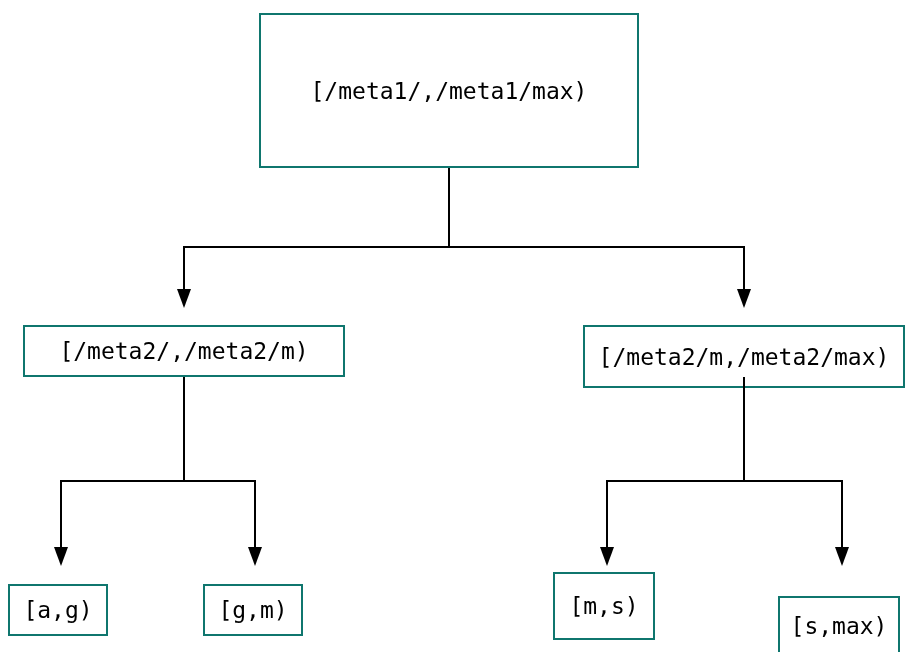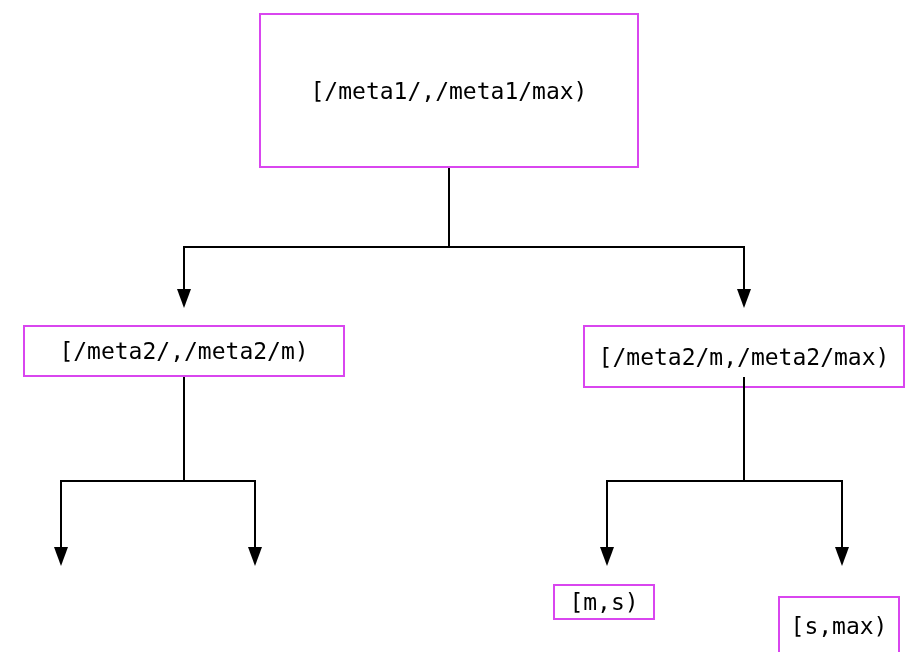--- a/index.html
+++ b/index.html
@@ -10,21 +10,21 @@
   #canvas {
     position: relative;
     width: 912px;
     height: 652px;
     background: #ffffff;
     overflow: hidden;
   }
   .node {
     position: absolute;
     box-sizing: border-box;
-    border: 2px solid #d946ef;
+    border: 2px solid #0f766e;
     background: #ffffff;
     color: #000000;
     font-family: "DejaVu Sans Mono", monospace;
     font-size: 23px;
     display: flex;
     align-items: center;
     justify-content: center;
     white-space: nowrap;
   }
   .line {
@@ -39,21 +39,21 @@
     border-right: 7px solid transparent;
     border-top: 19px solid #000000;
   }
 
   
   .n-root    { left: 259px; top: 13px;  width: 380px; height: 155px; }
   .n-l2left  { left: 23px;  top: 325px; width: 322px; height: 52px; text-align: right; }
   .n-l2right { left: 583px; top: 325px; width: 322px; height: 63px; }
   .n-ag      { left: 8px;   top: 584px; width: 100px; height: 52px; }
   .n-gm      { left: 203px; top: 584px; width: 100px; height: 52px; }
-  .n-ms      { left: 553px; top: 584px; width: 102px; height: 36px; text-align: right; }
+  .n-ms      { left: 553px; top: 572px; width: 102px; height: 68px; text-align: right; }
   .n-smax    { left: 778px; top: 596px; width: 122px; height: 60px; }
 
   
   .e-root-trunk   { left: 448px; top: 168px; width: 2px;   height: 80px; }
   .e-root-bar     { left: 183px; top: 246px; width: 562px; height: 2px; }
   .e-root-dropL   { left: 183px; top: 246px; width: 2px;   height: 43px; }
   .e-root-dropR   { left: 743px; top: 246px; width: 2px;   height: 43px; }
   .a-l2left       { left: 177px; top: 289px; }
   .a-l2right      { left: 737px; top: 289px; }
 
@@ -77,21 +77,23 @@
 <body>
 
 <div id="canvas">
 
   <div class="node n-root">[/meta1/,/meta1/max)</div>
 
   <div class="node n-l2left">[/meta2/,/meta2/m)</div>
 
   <div class="node n-l2right">[/meta2/m,/meta2/max)</div>
 
+  <div class="node n-ag">[a,g)</div>
 
+  <div class="node n-gm">[g,m)</div>
 
   <div class="node n-ms">[m,s)</div>
 
   <div class="node n-smax">[s,max)</div>
 
   <div class="line e-root-trunk"></div>
   <div class="line e-root-bar"></div>
   <div class="line e-root-dropL"></div>
   <div class="line e-root-dropR"></div>
   <div class="arrow a-l2left"></div>

